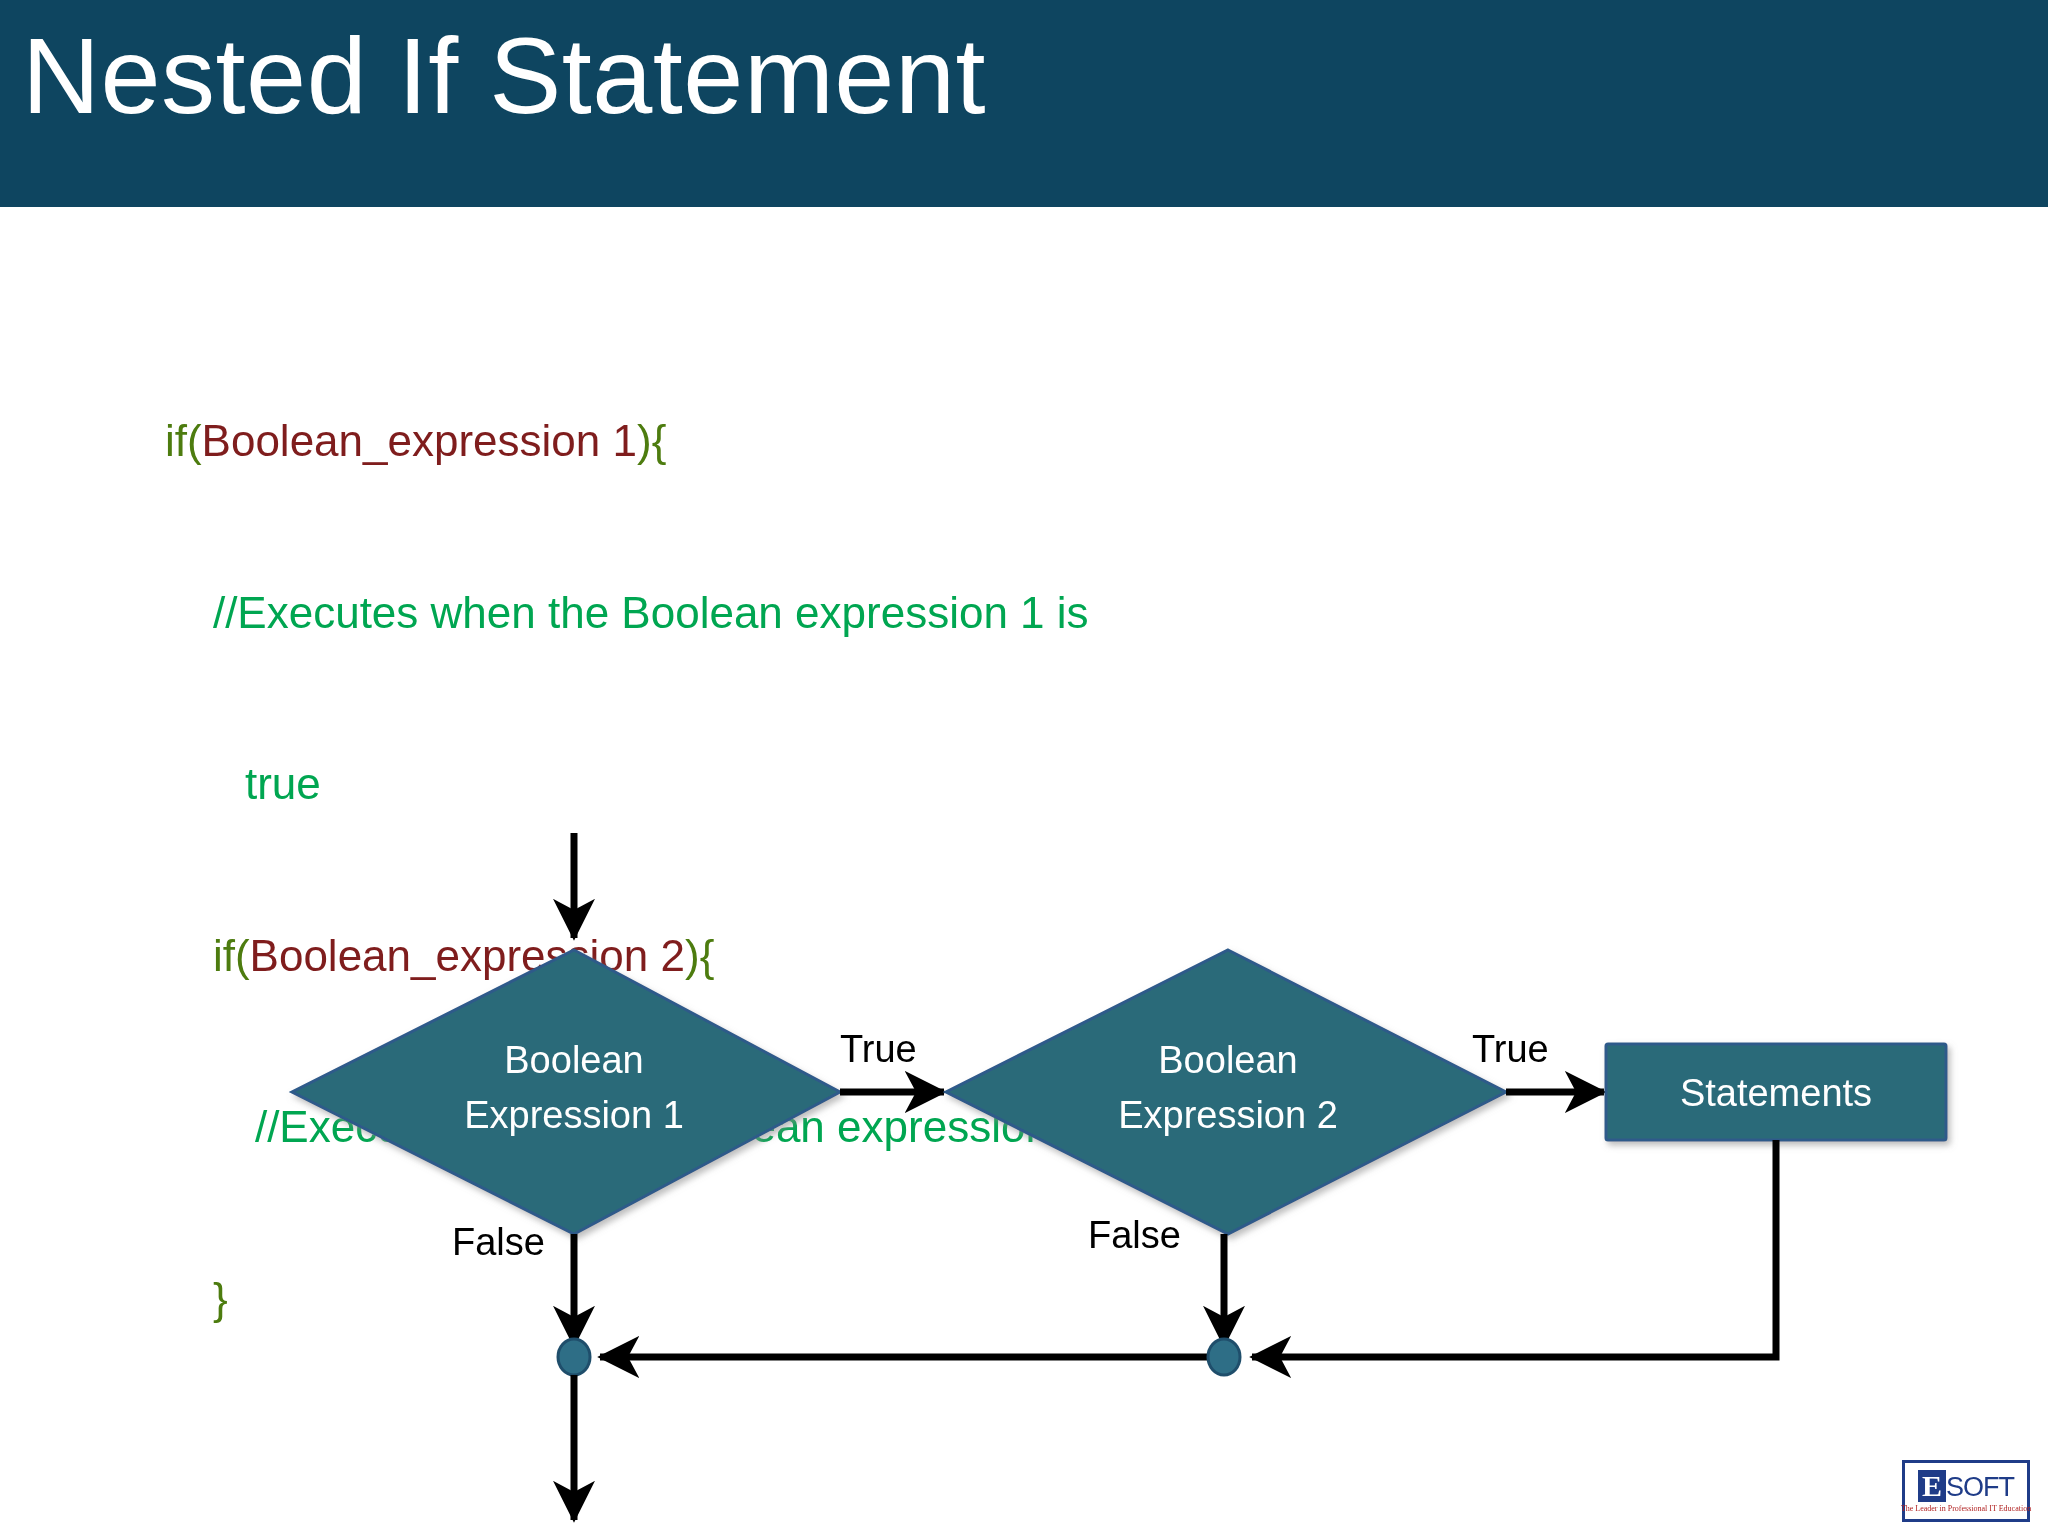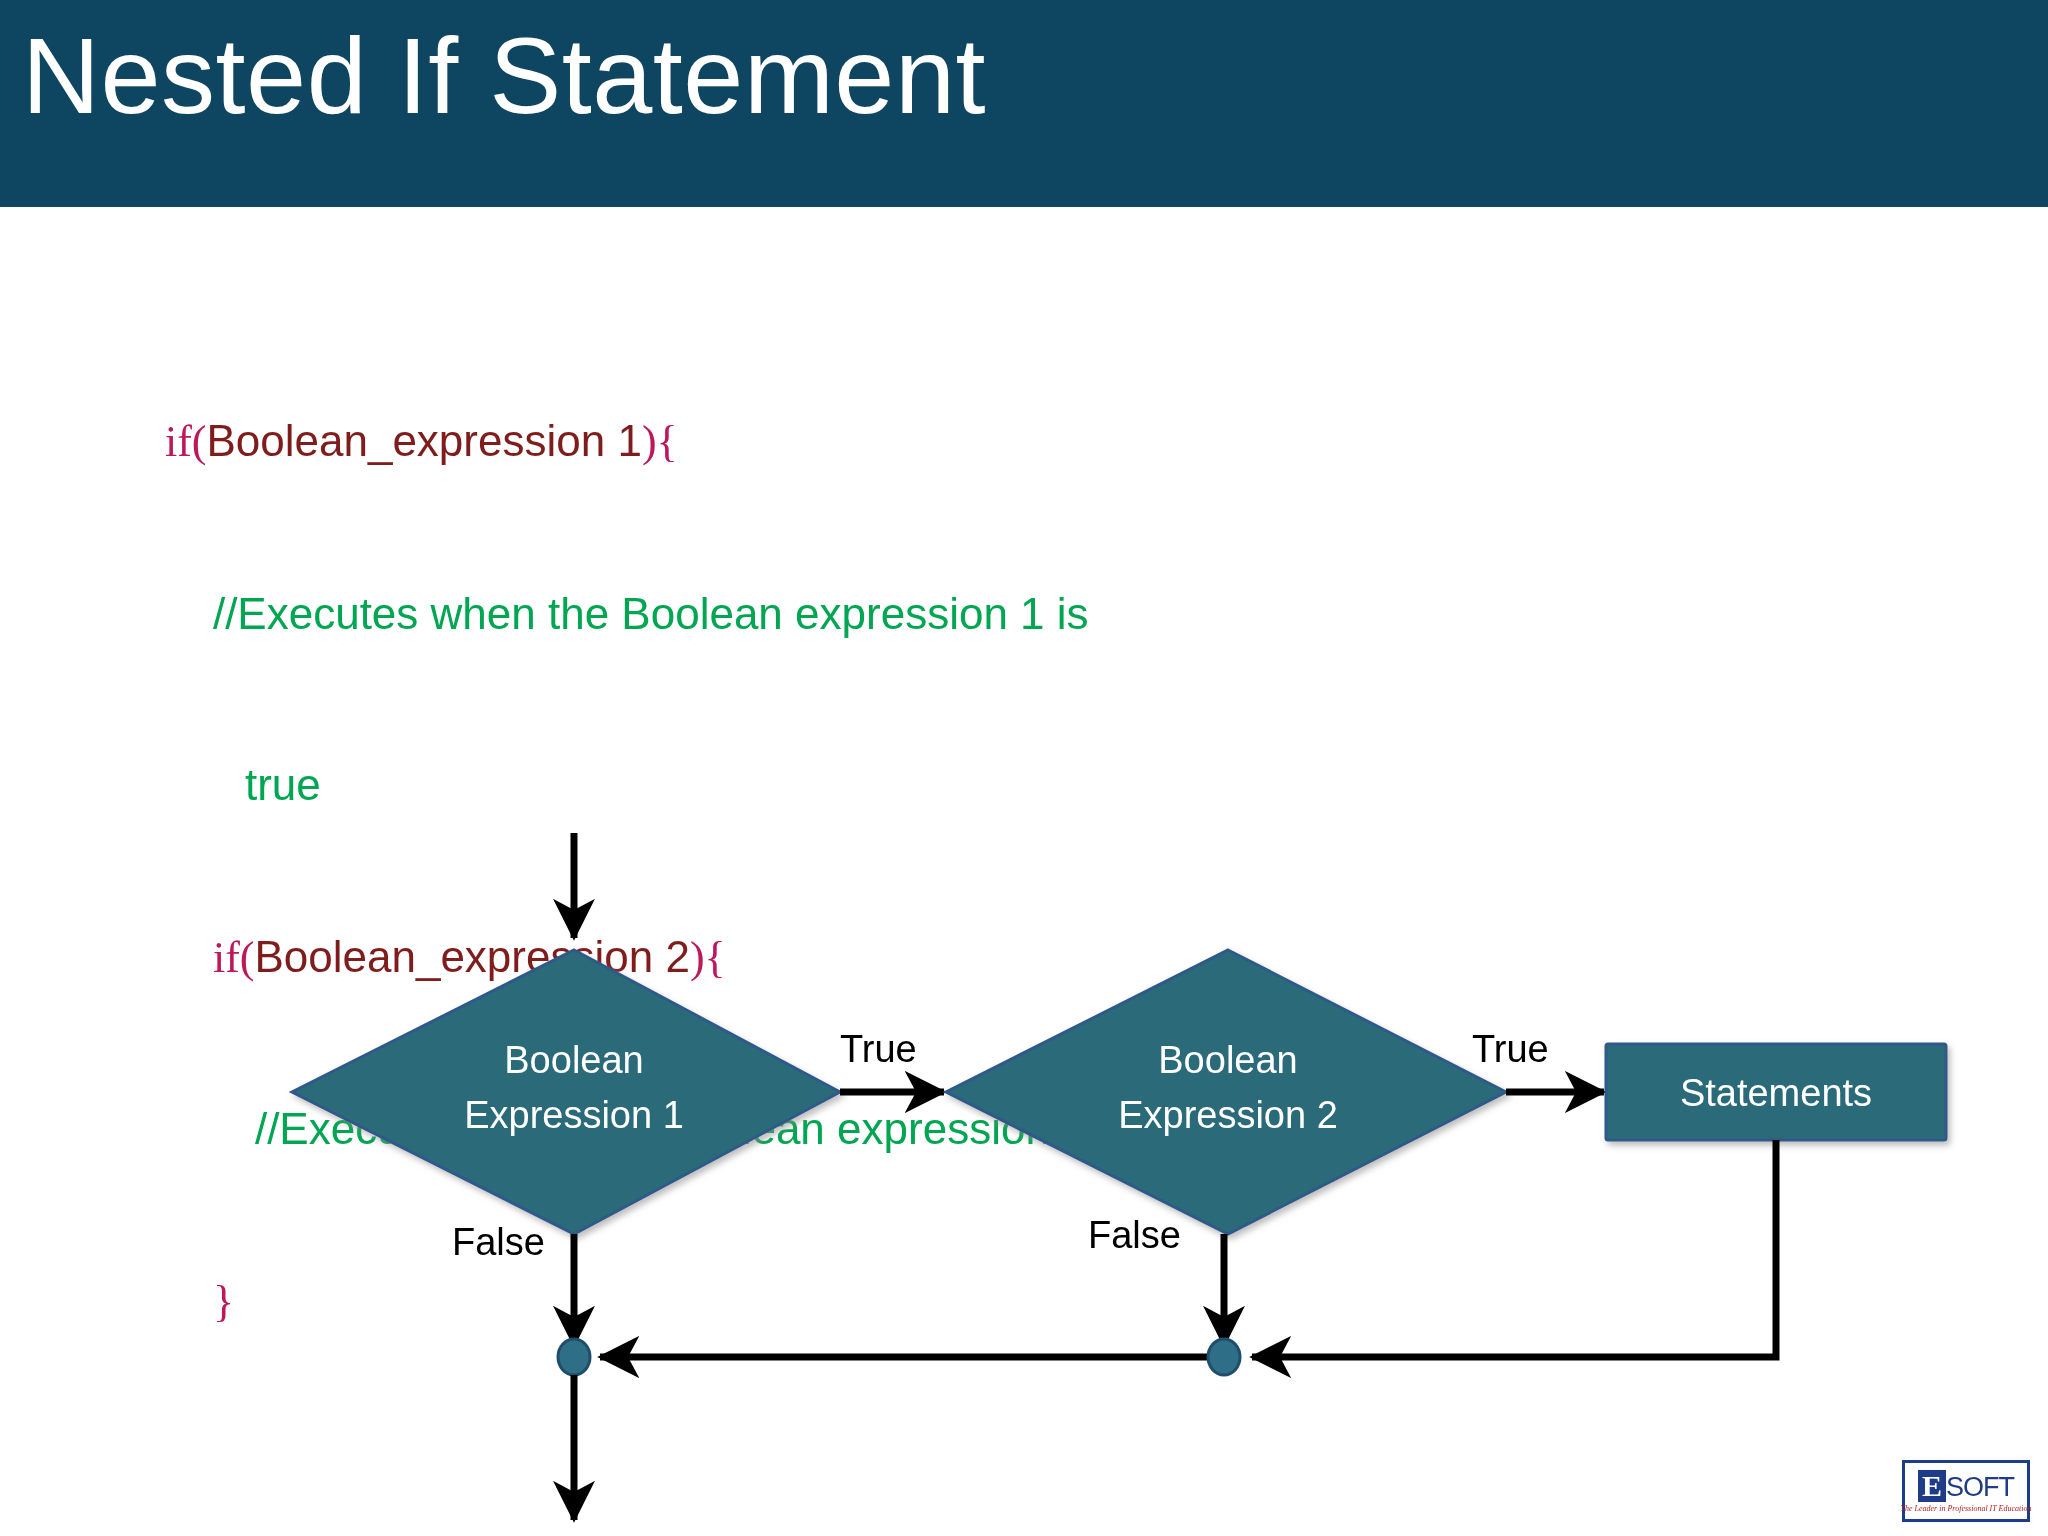--- a/index.html
+++ b/index.html
@@ -44,21 +44,21 @@
     left: 116px;
     top: 355px;
     width: 1230px;
     font-size: 44px;
     line-height: 1.30;
     color: #000000;
   }
   .code-line {
     white-space: pre-wrap;
   }
-  .kw      { color: #be185d; font-family: Liberation Serif, serif; }
+  .kw      { color: #4d7c0f; }
   .expr    { color: #7f1d1d; }
   .comment { color: #00A651; }
 
   .ind0 { padding-left: 0px; }
   .ind1 { padding-left: 48px; }
   .ind2 { padding-left: 48px; }
   .ind3 { padding-left: 90px; }
   .wrap-a { padding-left: 48px; width: 1180px; text-indent: 0; }
   .cont-a { padding-left: 80px; }
   .cont-b { padding-left: 72px; }
@@ -127,21 +127,20 @@
   #logo-soft {
     color: #1F3C88;
     font-weight: normal;
     font-size: 27px;
     letter-spacing: -1px;
     font-family: "Liberation Sans", sans-serif;
   }
   #logo-tag {
     color: #B02020;
     font-size: 8px;
-    font-style: italic;
     font-family: "Liberation Serif", serif;
     margin-top: 2px;
     white-space: nowrap;
   }
 </style>
 </head>
 <body>
 
 <div id="header-bar">
   <div id="slide-title">Nested If Statement</div>

